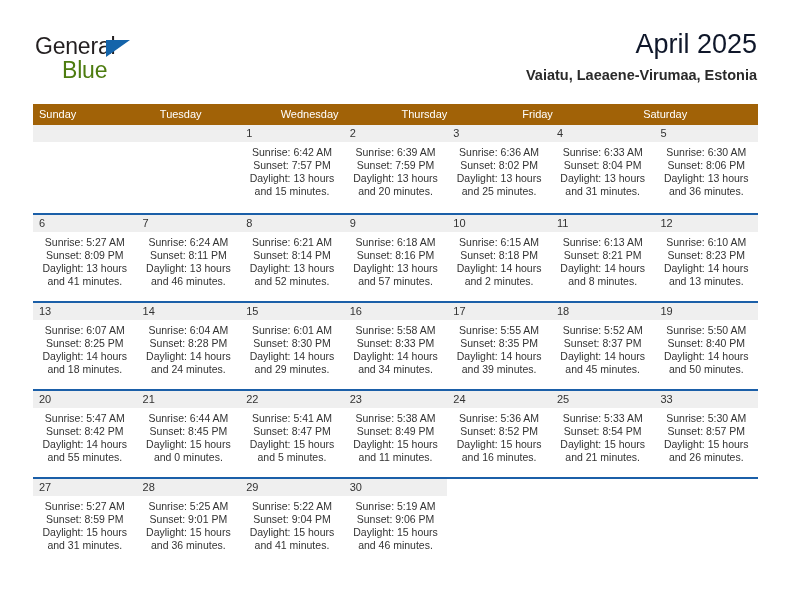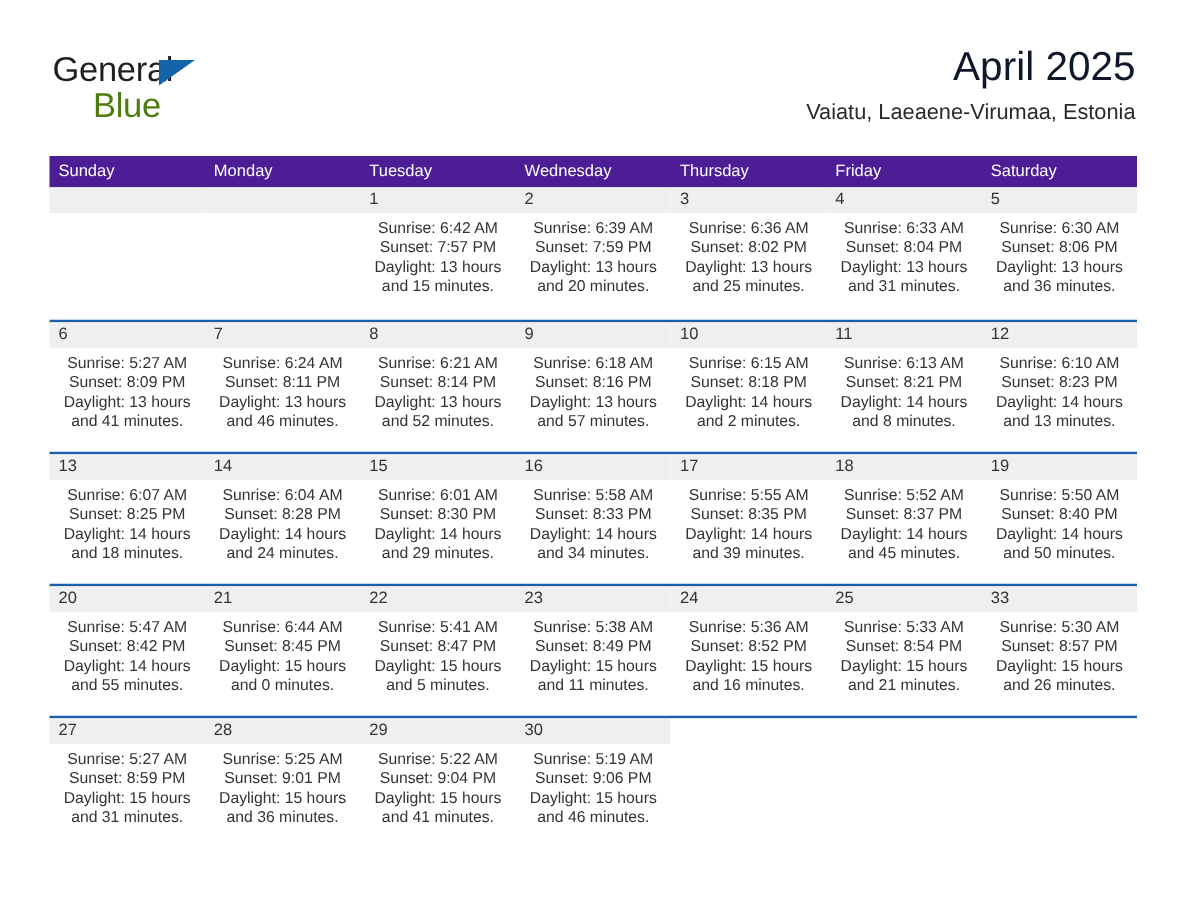--- a/index.html
+++ b/index.html
@@ -76,33 +76,34 @@
     color: #0f172a;
     line-height: 32px;
     white-space: nowrap;
   }
   .cal-subtitle {
     margin-top: 6px;
     font-size: 14.5px;
     color: #2a2a2a;
     line-height: 18px;
     white-space: nowrap;
+    font-weight: bold;
   }
 
   
   #calendar {
     position: absolute;
     left: 33px;
     top: 104px;
     width: 725px;
   }
 
   .weekday-row {
     display: flex;
-    background: #4c1d95;
+    background: #a16207;
     height: 21px;
   }
   .weekday-cell {
     flex: 1 1 0;
     color: #ffffff;
     font-size: 11px;
     line-height: 21px;
     padding-left: 6px;
     box-sizing: border-box;
     white-space: nowrap;
@@ -168,21 +169,20 @@
       <div class="cal-title">April 2025</div>
       <div class="cal-subtitle">Vaiatu, Laeaene-Virumaa, Estonia</div>
     </div>
 
   </div>
 
   <div id="calendar">
 
     <div class="weekday-row">
       <div class="weekday-cell">Sunday</div>
-      <div class="weekday-cell">Monday</div>
       <div class="weekday-cell">Tuesday</div>
       <div class="weekday-cell">Wednesday</div>
       <div class="weekday-cell">Thursday</div>
       <div class="weekday-cell">Friday</div>
       <div class="weekday-cell">Saturday</div>
     </div>
 
     <div id="weeks-container">
         <div class="week-row first">
           <div class="day-cell empty">

